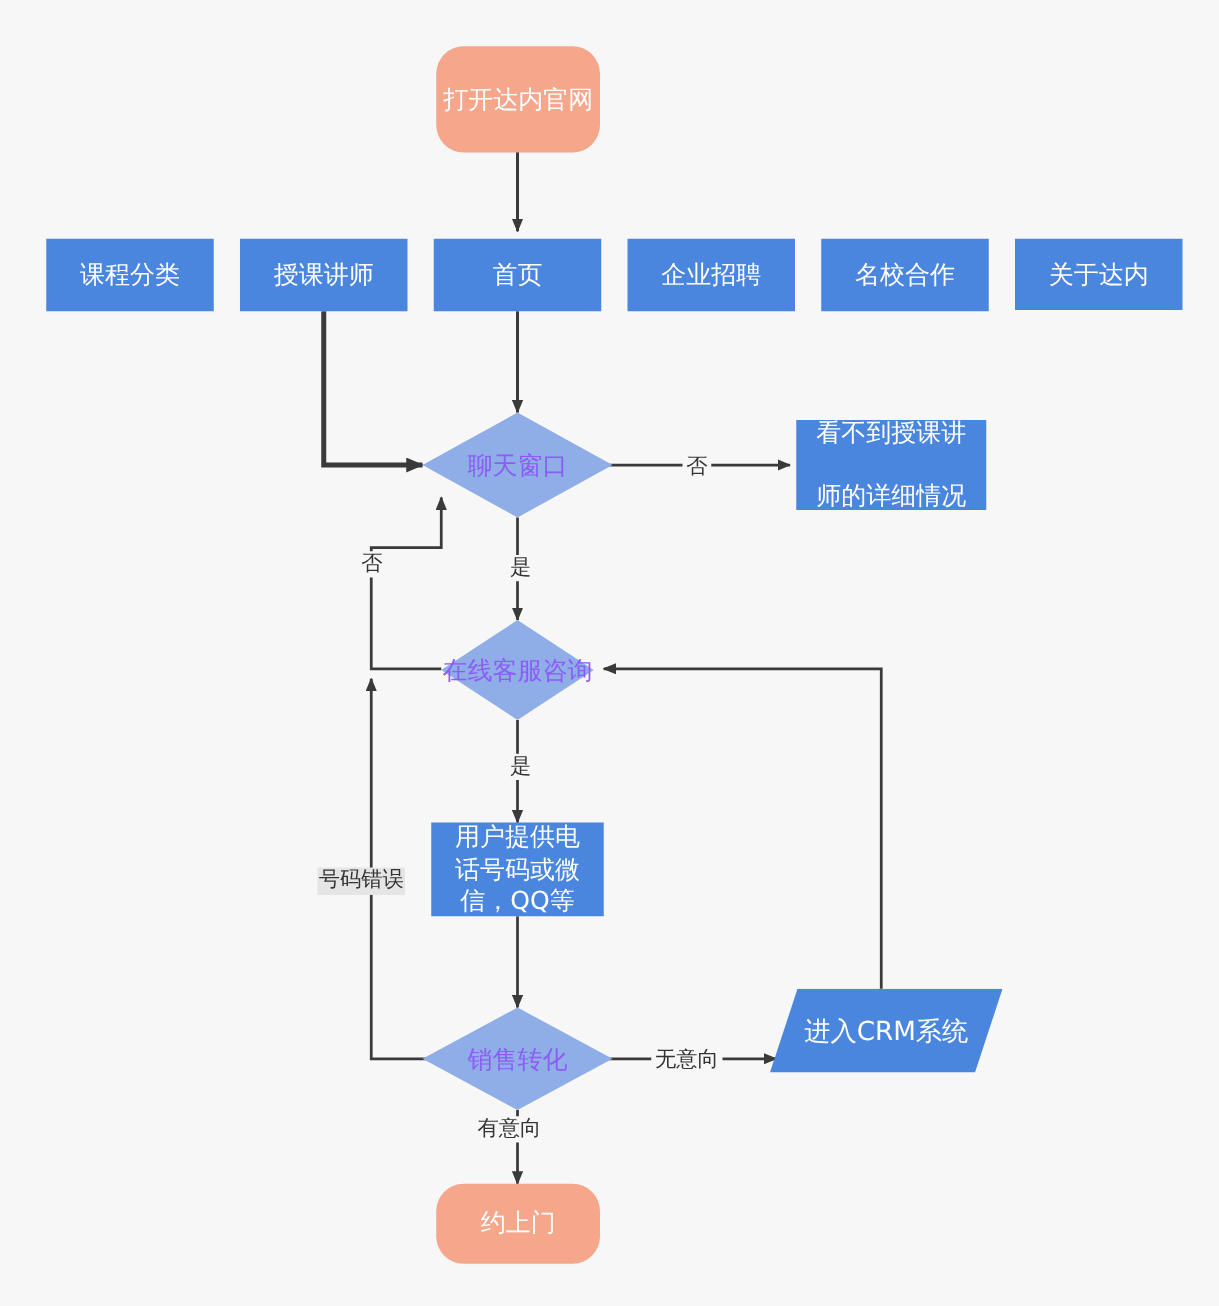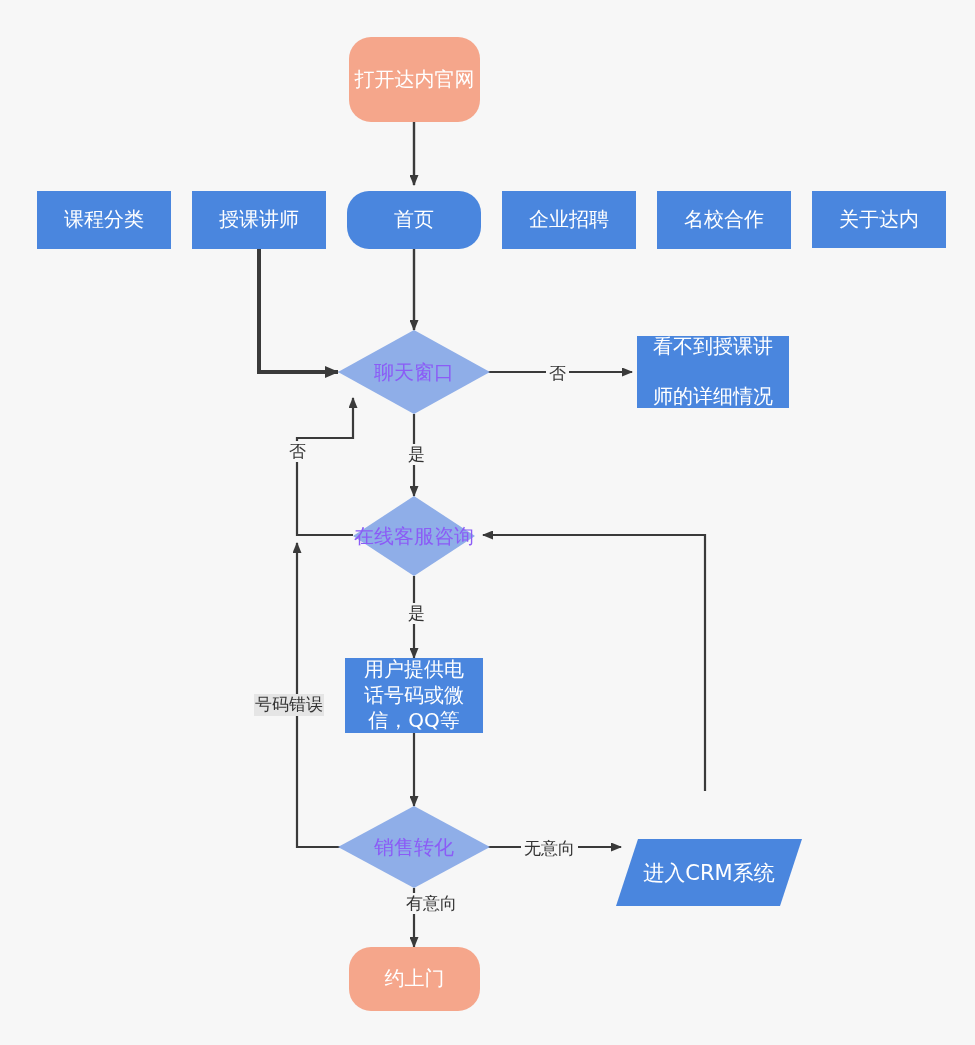--- a/index.html
+++ b/index.html
@@ -67,21 +67,20 @@
     white-space: nowrap;
     text-align: center;
     line-height: 1.2;
   }
   .node-para-wrap {
     position: absolute;
     z-index: 3;
     display: flex;
     align-items: center;
     justify-content: center;
-    margin-top: 48px;
   }
   .node-para-wrap svg {
     position: absolute;
     left: 0;
     top: 0;
   }
   .node-para-label {
     position: relative;
     z-index: 2;
     color: #ffffff;
@@ -154,21 +153,21 @@
   <div class="node node-round" style="left:349px; top:37px; width:131px; height:85px;">
     <span>打开达内官网</span>
   </div>
 
   <div class="node node-rect" style="left:37px; top:191px; width:134px; height:58px;">
     <span>课程分类</span>
   </div>
   <div class="node node-rect" style="left:192px; top:191px; width:134px; height:58px;">
     <span>授课讲师</span>
   </div>
-  <div class="node node-rect" style="left:347px; top:191px; width:134px; height:58px;border-radius:22px;">
+  <div class="node node-rect" style="left:347px; top:191px; width:134px; height:58px;">
     <span>首页</span>
   </div>
   <div class="node node-rect" style="left:502px; top:191px; width:134px; height:58px;">
     <span>企业招聘</span>
   </div>
   <div class="node node-rect" style="left:657px; top:191px; width:134px; height:58px;">
     <span>名校合作</span>
   </div>
   <div class="node node-rect" style="left:812px; top:191px; width:134px; height:57px;">
     <span>关于达内</span>
@@ -222,15 +221,15 @@
   <div class="edge-label" style="left:405px; top:444px;">是</div>
 
   <div class="edge-label" style="left:286px; top:441px;">否</div>
 
   <div class="edge-label" style="left:405px; top:603px;">是</div>
 
   <div class="edge-label-vert" style="left:254px; top:694px; width:auto;">号码错误</div>
 
   <div class="edge-label" style="left:521px; top:838px;">无意向</div>
 
-  <div class="edge-label" style="left:379px; top:893px;margin-left:24px;">有意向</div>
+  <div class="edge-label" style="left:379px; top:893px;">有意向</div>
 
 </div>
 
 </body></html>

